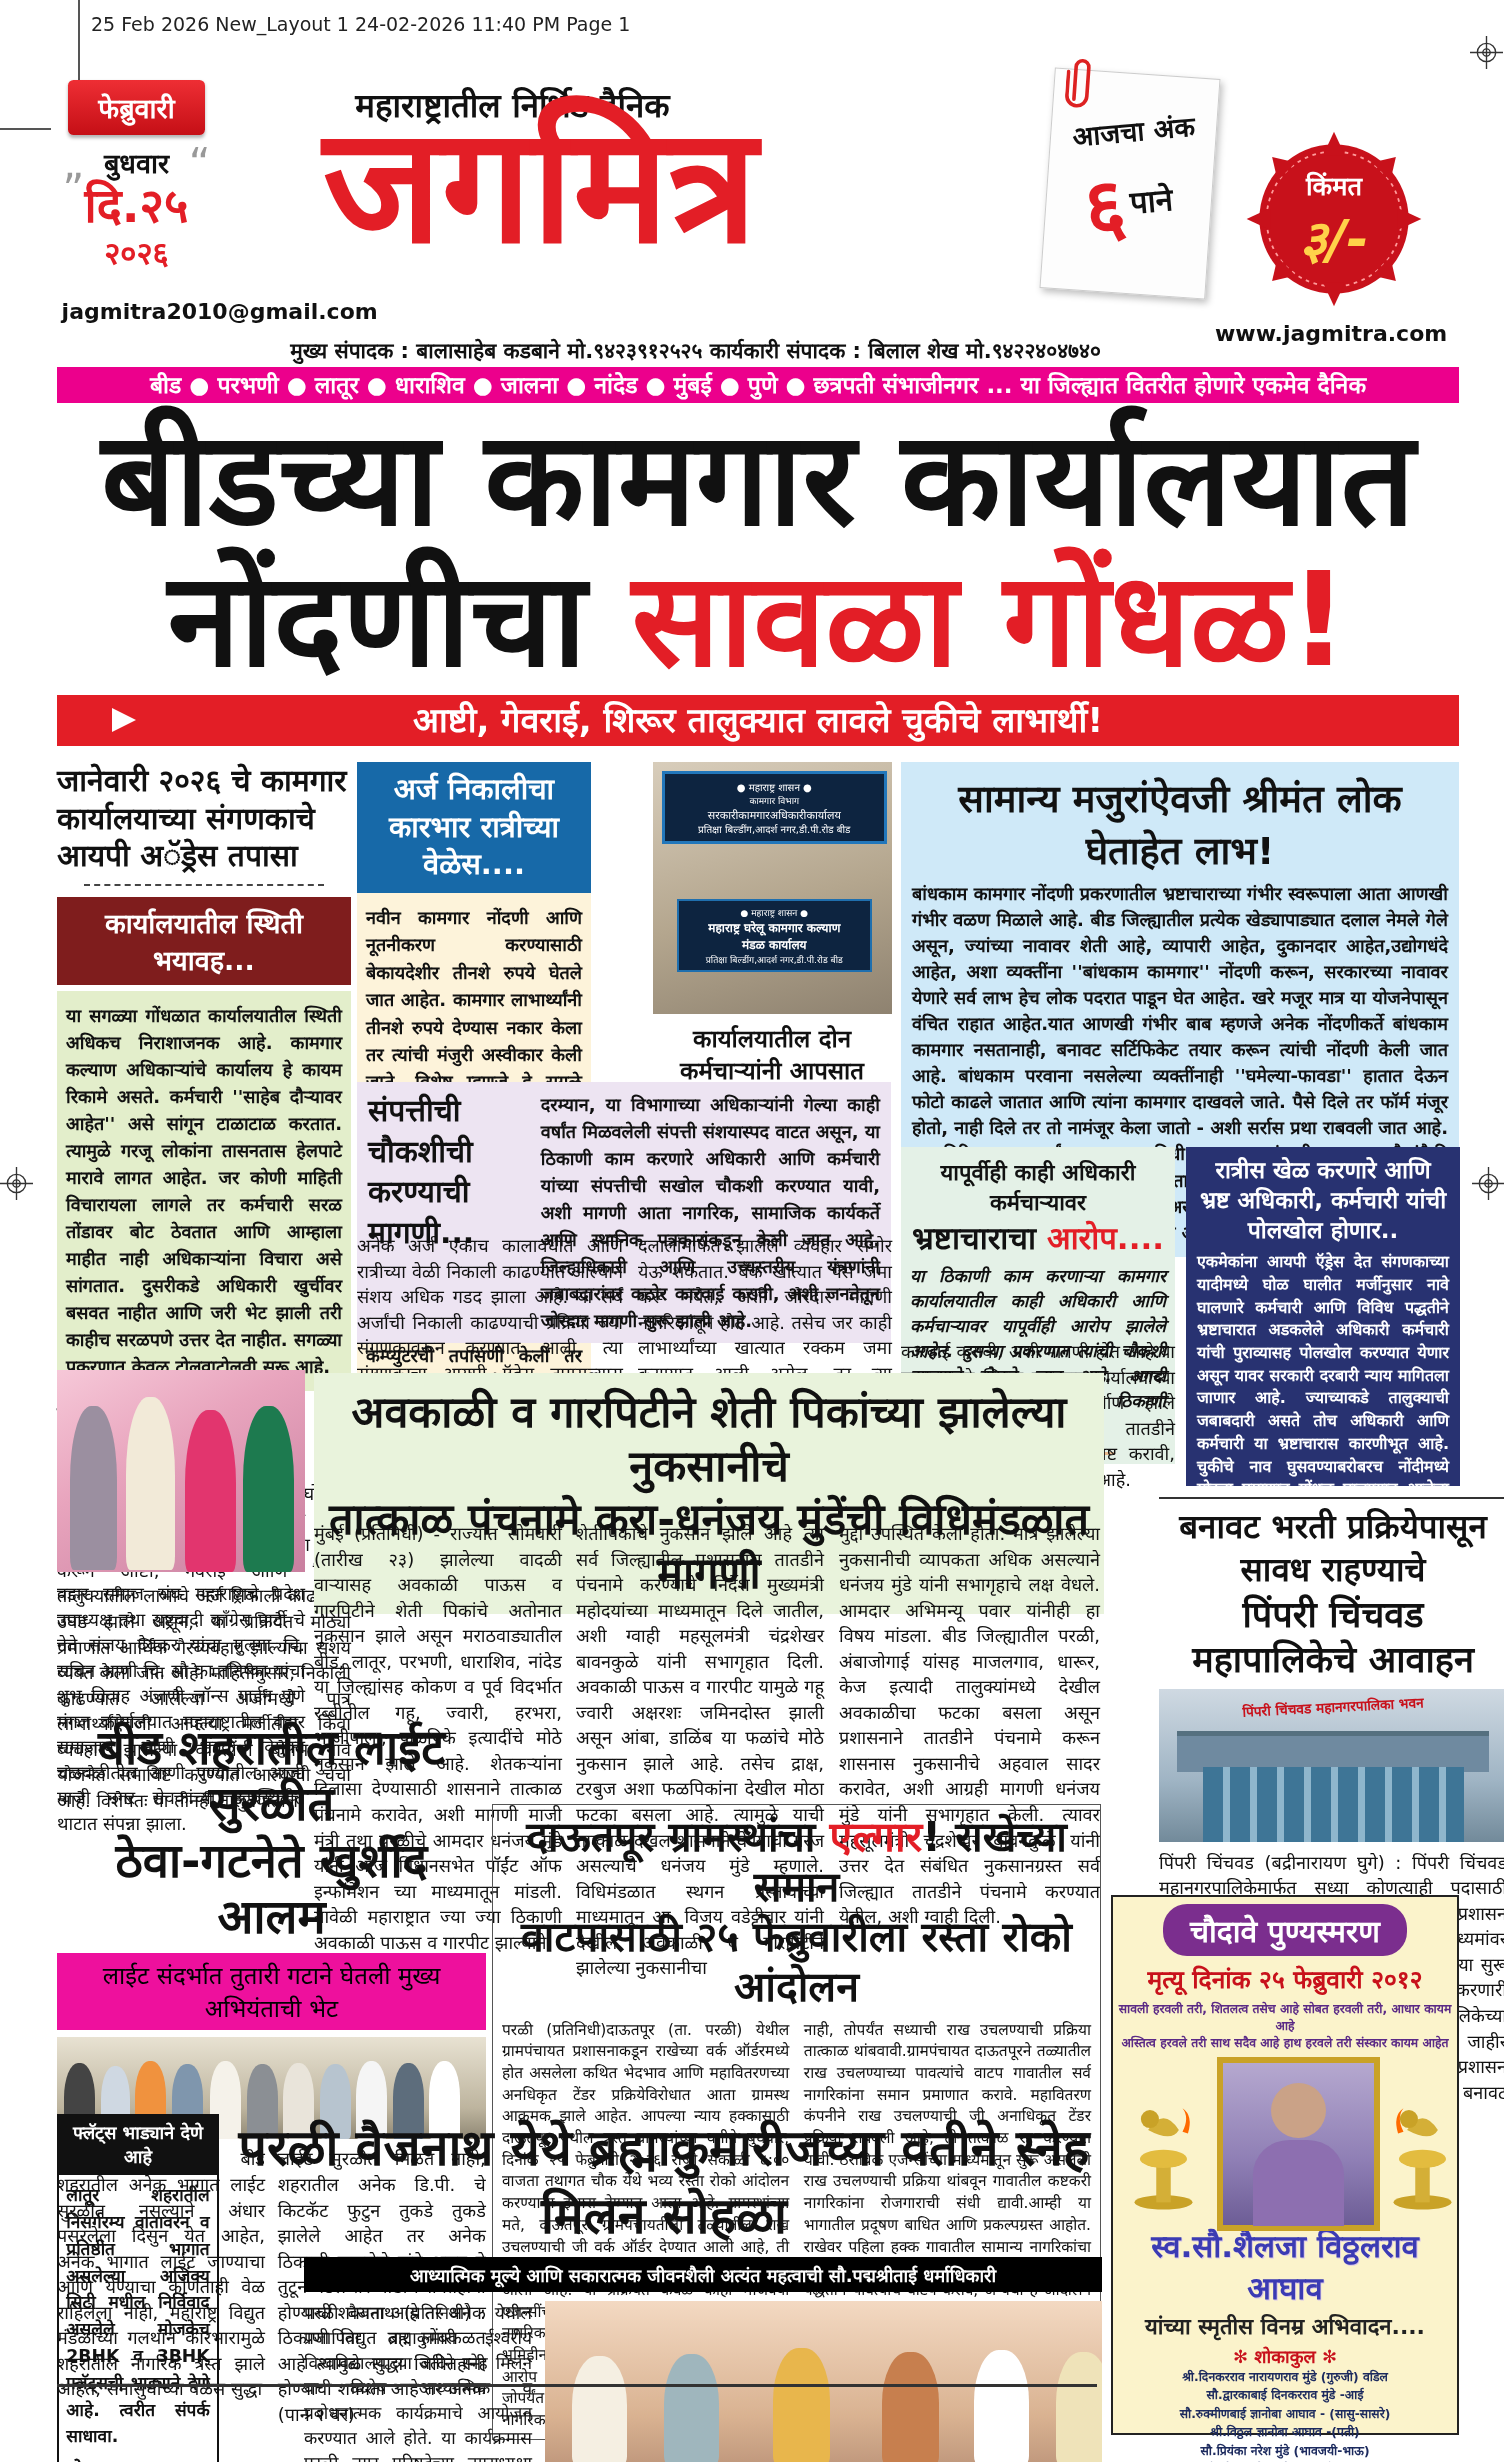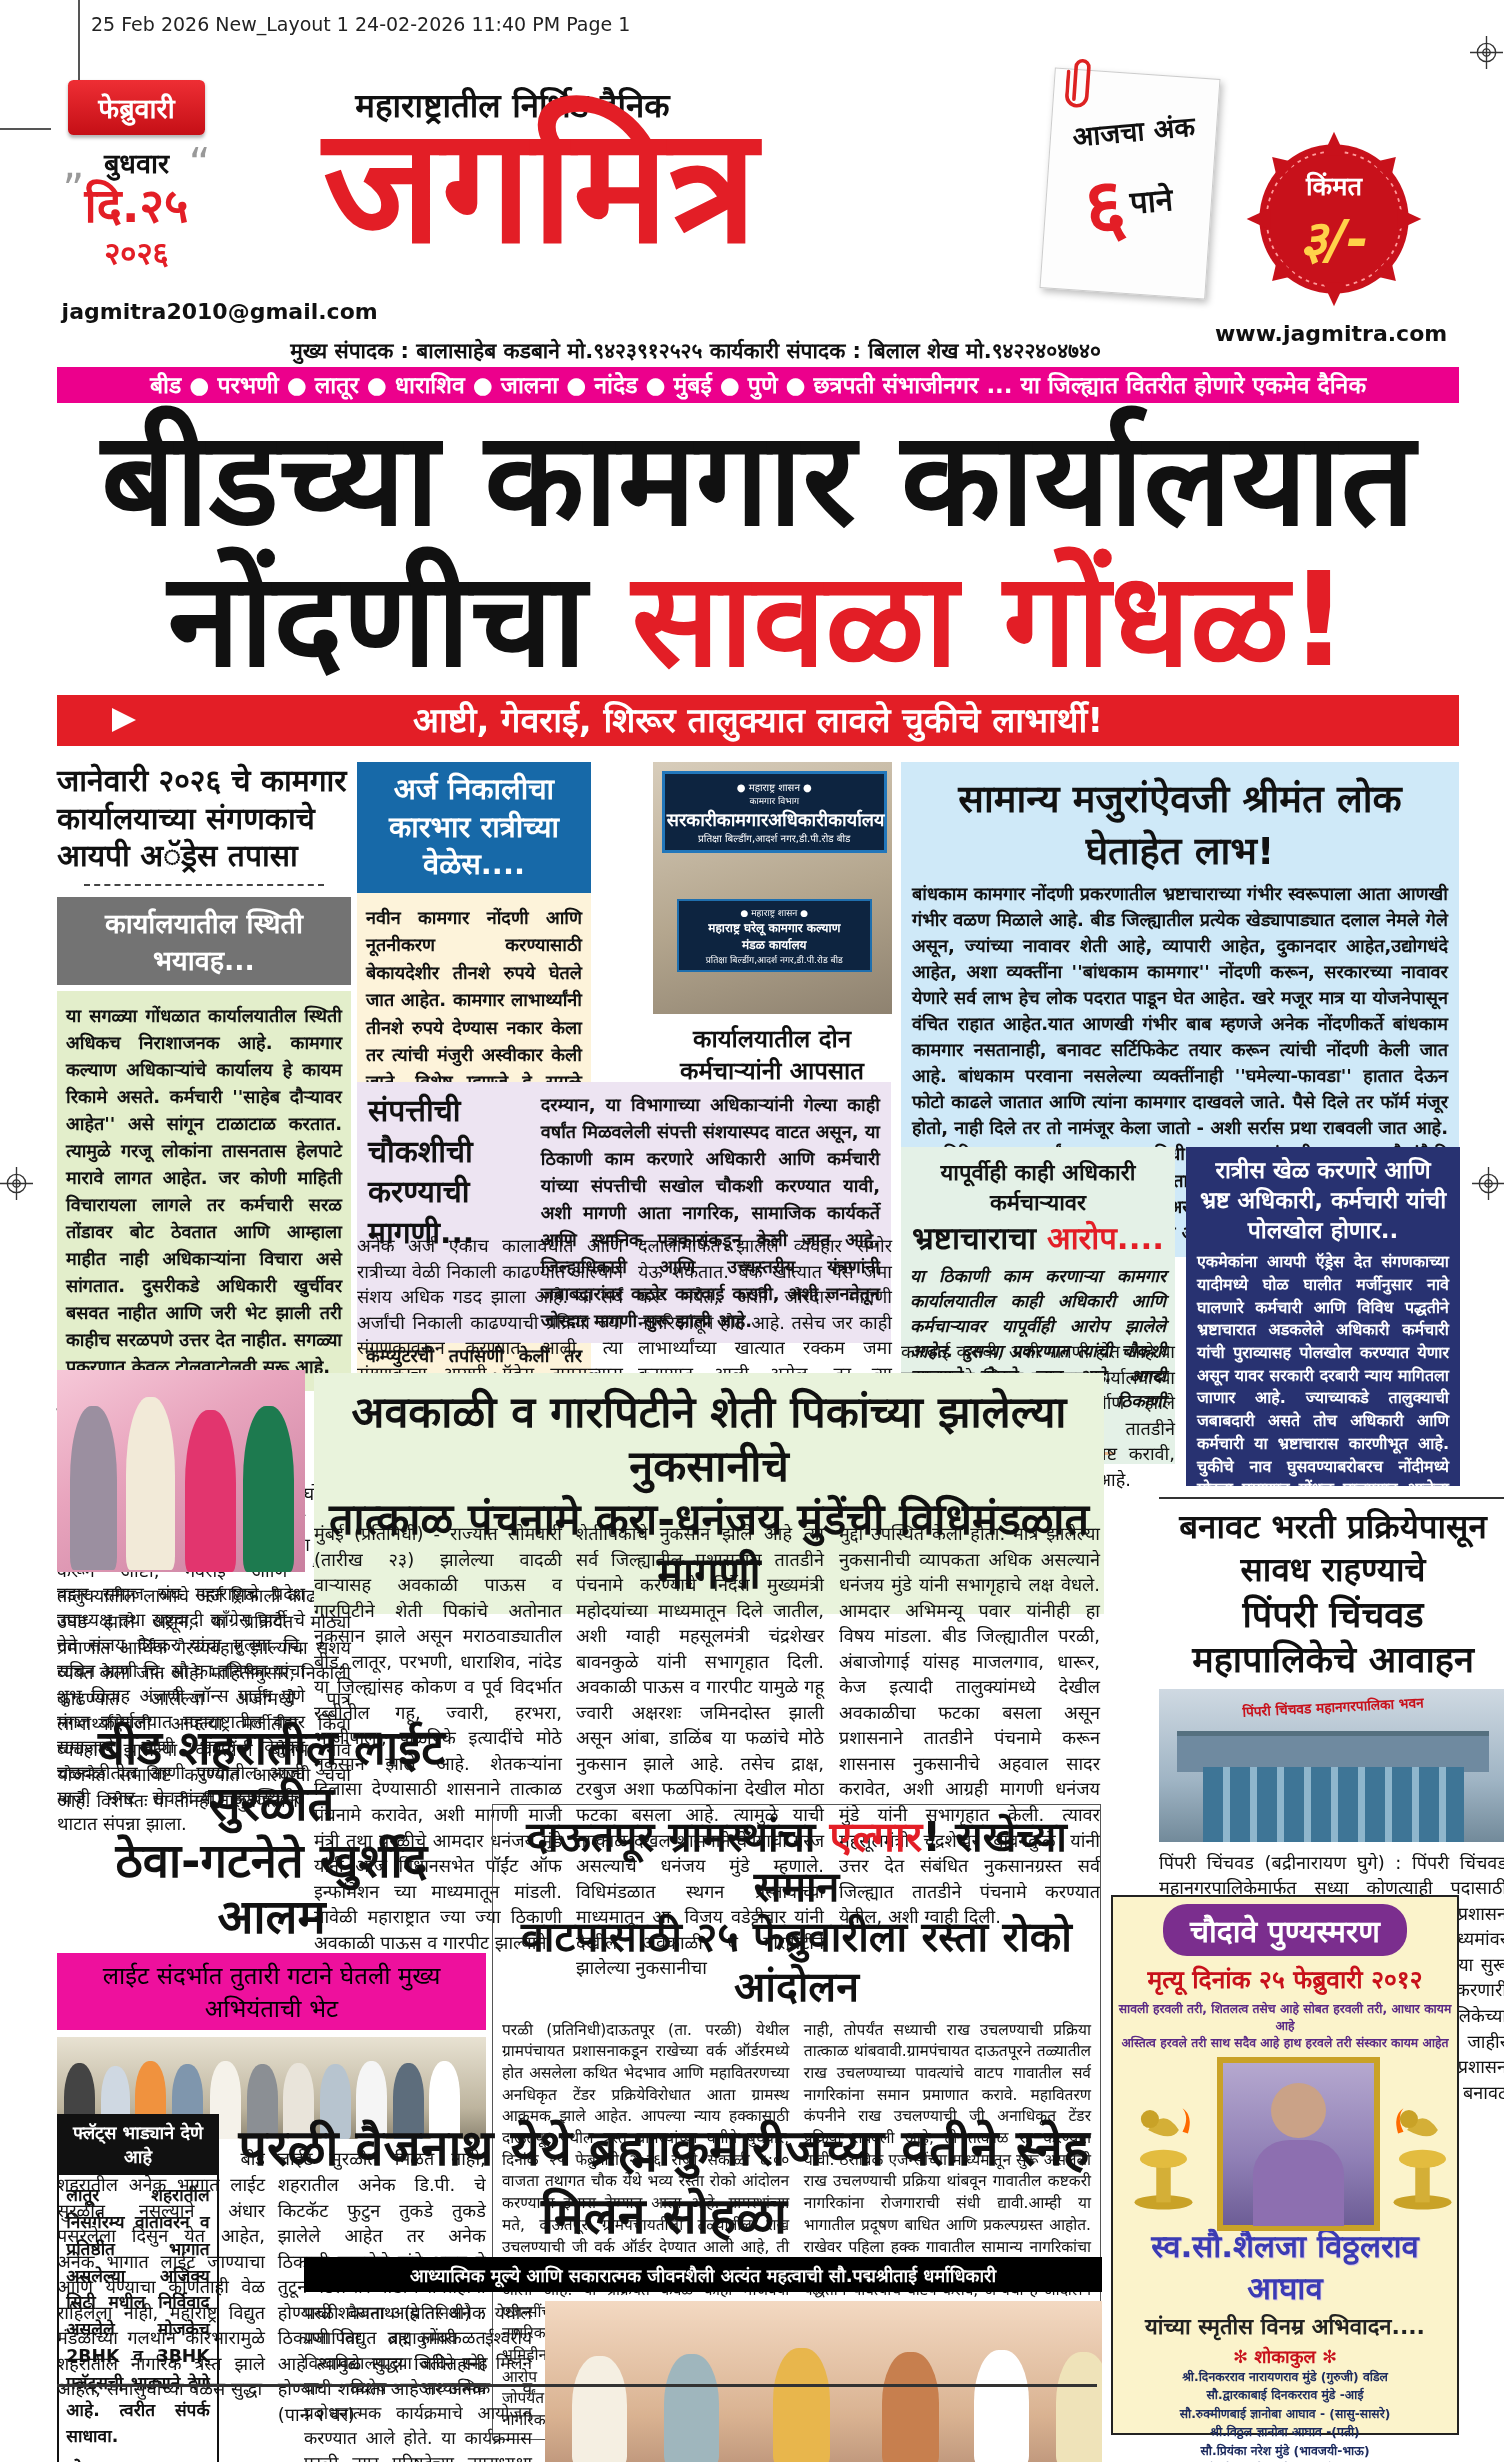--- a/index.html
+++ b/index.html
@@ -111,40 +111,40 @@
     <span class="red">सावळा गोंधळ!</span>
   </div>
   <div class="abs" style="left:57px;top:695px;width:1402px;height:51px;background:#e31e26;">
     <span class="abs" style="left:55px;top:12.8px;width:0;height:0;border-top:12.8px solid transparent;border-bottom:12.8px solid transparent;border-left:24px solid #fff;"></span>
     <div class="ctr white b" style="font-size:34px;line-height:51px;">आष्टी, गेवराई, शिरूर तालुक्यात लावले चुकीचे लाभार्थी!</div>
   </div>
 
   <div class="abs" style="left:57px;top:762px;width:294px;">
     <div style="font-size:30px;font-weight:bold;line-height:1.25;color:#111;">जानेवारी २०२६ चे कामगार कार्यालयाच्या संगणकाचे आयपी अॅड्रेस तपासा</div>
     <div class="dashed" style="margin:9px 27px 11px 27px;"></div>
-    <div style="background:#737373;color:#fff;font-weight:bold;font-size:27px;text-align:center;padding:7.3px 3.6px;">कार्यालयातील स्थिती भयावह...</div>
+    <div style="background:#7f1d1d;color:#fff;font-weight:bold;font-size:27px;text-align:center;padding:7.3px 3.6px;">कार्यालयातील स्थिती भयावह...</div>
     <div class="jc" style="background:#e3eecb;padding:11px 9px;font-size:18px;line-height:1.5;color:#111;font-weight:bold;margin-top:5.5px;">या सगळ्या गोंधळात कार्यालयातील स्थिती अधिकच निराशाजनक आहे. कामगार कल्याण अधिकाऱ्यांचे कार्यालय हे कायम रिकामे असते. कर्मचारी ''साहेब दौऱ्यावर आहेत'' असे सांगून टाळाटाळ करतात. त्यामुळे गरजू लोकांना तासनतास हेलपाटे मारावे लागत आहेत. जर कोणी माहिती विचारायला लागले तर कर्मचारी सरळ तोंडावर बोट ठेवतात आणि आम्हाला माहीत नाही अधिकाऱ्यांना विचारा असे सांगतात. दुसरीकडे अधिकारी खुर्चीवर बसवत नाहीत आणि जरी भेट झाली तरी काहीच सरळपणे उत्तर देत नाहीत. सगळ्या प्रकरणात केवळ टोलवाटोलवी सुरू आहे.</div>
     <div style="margin-top:9px;font-size:20px;font-weight:bold;">
       <span style="color:#111;border-bottom:1.8px solid #111;">बीड/</span><span class="red" style="border-bottom:1.8px solid #e31e26;">बिलाल शेख</span>
     </div>
     <div class="jc body-txt" style="margin-top:3.6px;">जिल्हा कामगार कार्यालयात २८, २९ आणि ३० जानेवारी २०२६ च्या रात्री दोन कर्मचाऱ्यांनी संगनमताने मोठा घोटाळा केल्याचा गंभीर आरोप समोर आला आहे. संबंधित कर्मचाऱ्यांनी आरओ  लॉगिनचा वापर करून आष्टी, गेवराई आणि शिरूर तालुक्यातील लाभाचे अर्ज निकाली काढल्याचे उघड झाले असून, या प्रक्रियेत मोठ्या प्रमाणात आर्थिक गैरव्यवहार झाल्याचा संशय व्यक्त केला जात आहे. माहितीनुसार, निकाली काढण्यात आलेल्या अर्जांमध्ये पात्र लाभार्थ्यांऐवजी आपल्या मर्जीतील किंवा व्यवहार झालेल्या व्यक्तींची बोगस नावे योजनेत समाविष्ट करण्यात आल्याची चर्चा आहे. विशेषतः या तीनही तालुक्यांतील</div>
   </div>
 
   <div class="abs" style="left:357px;top:762px;width:234px;">
     <div class="ctr" style="background:#1769a8;color:#fff;font-weight:bold;font-size:29px;line-height:1.3;padding:9px 5.5px;">अर्ज निकालीचा कारभार रात्रीच्या वेळेस....</div>
     <div class="jc" style="background:#fdf3da;padding:11px 9px;font-size:18px;line-height:1.52;font-weight:bold;color:#111;">नवीन कामगार नोंदणी आणि नूतनीकरण करण्यासाठी बेकायदेशीर तीनशे रुपये घेतले जात आहेत. कामगार लाभार्थ्यांनी तीनशे रुपये देण्यास नकार केला तर त्यांची मंजुरी अस्वीकार केली जाते. विशेष म्हणजे हे सगळे प्रकार रात्रीच्या वेळेस केले जातात. जे कर्मचारी भ्रष्ट आहेत किंवा संगणमताने काम करतात त्यांना एकमेकांचे आयपी ऍड्रेस दिले जातात आणि त्यामधून घोळ केला जातो असे बोलले जात आहे. हा सगळा प्रकार रात्रीच्या अंधारात केला जातो ज्यामुळे त्याचा बोभाटा होत नाही मात्र कम्प्युटरची तपासणी केली तर बोगस प्रकार बाहेर येतील.</div>
     <div class="dashed" style="margin-top:9px;"></div>
   </div>
 
   <div class="abs" style="left:653px;top:762px;width:239px;height:252px;">
     <div class="photo" style="width:100%;height:100%;background:linear-gradient(165deg,#d8cdbb,#b4a68e 55%,#8e8270);">
       <div style="position:absolute;left:9px;top:9px;width:215px;background:#0d2440;border:3.6px solid #2277bb;color:#fff;text-align:center;padding:5.5px 1.8px;">
         <div style="font-size:10px;">● महाराष्ट्र शासन ●</div>
         <div style="font-size:9px;">कामगार विभाग</div>
-        <div style="font-size:18px;font-weight:bold;">सरकारीकामगारअधिकारीकार्यालय</div>
+        <div style="font-size:11px;font-weight:normal;">सरकारीकामगारअधिकारीकार्यालय</div>
         <div style="font-size:10px;">प्रतिक्षा बिल्डींग,आदर्श नगर,डी.पी.रोड बीड</div>
       </div>
       <div style="position:absolute;left:24px;top:137px;width:187px;background:#0d2440;border:2.7px solid #1f6fae;color:#fff;text-align:center;padding:4.6px 1.8px;">
         <div style="font-size:9px;">● महाराष्ट्र शासन ●</div>
         <div style="font-size:12px;font-weight:bold;">महाराष्ट्र घरेलू कामगार कल्याण</div>
         <div style="font-size:12px;font-weight:bold;">मंडळ कार्यालय</div>
         <div style="font-size:9px;">प्रतिक्षा बिल्डींग,आदर्श नगर,डी.पी.रोड बीड</div>
       </div>
     </div>
   </div>

